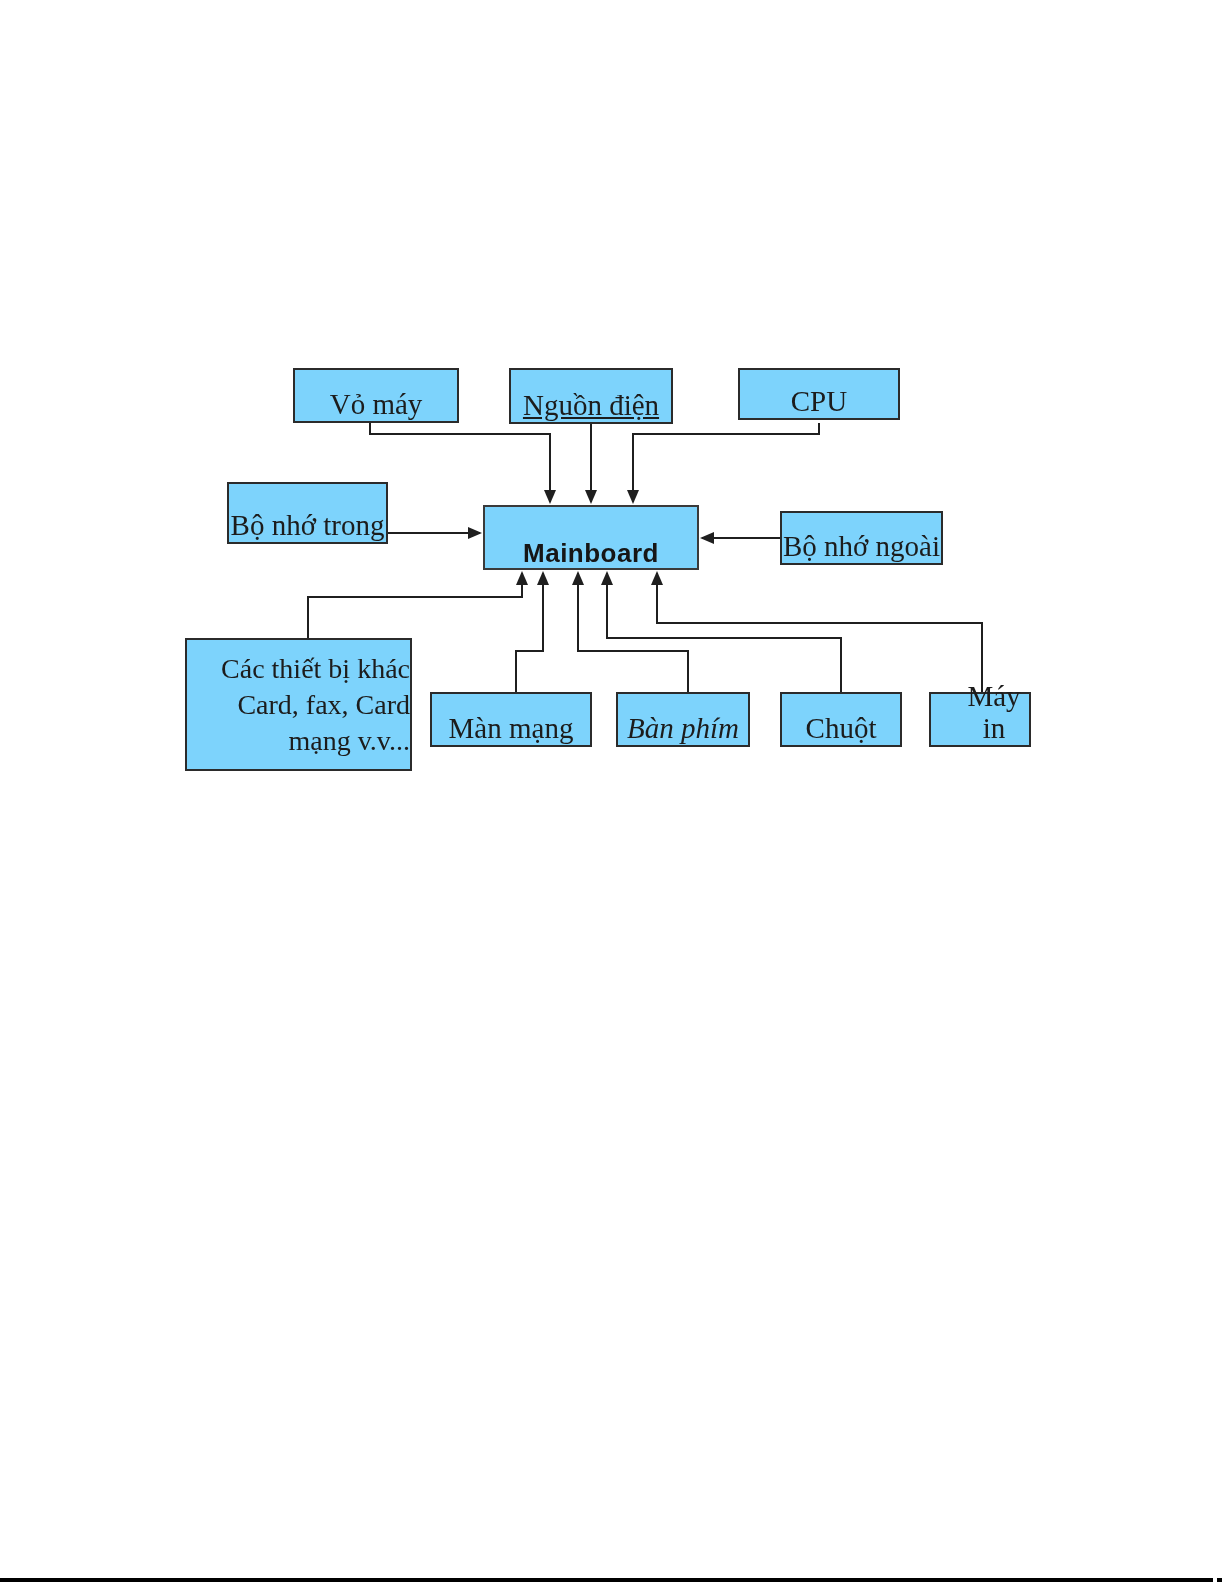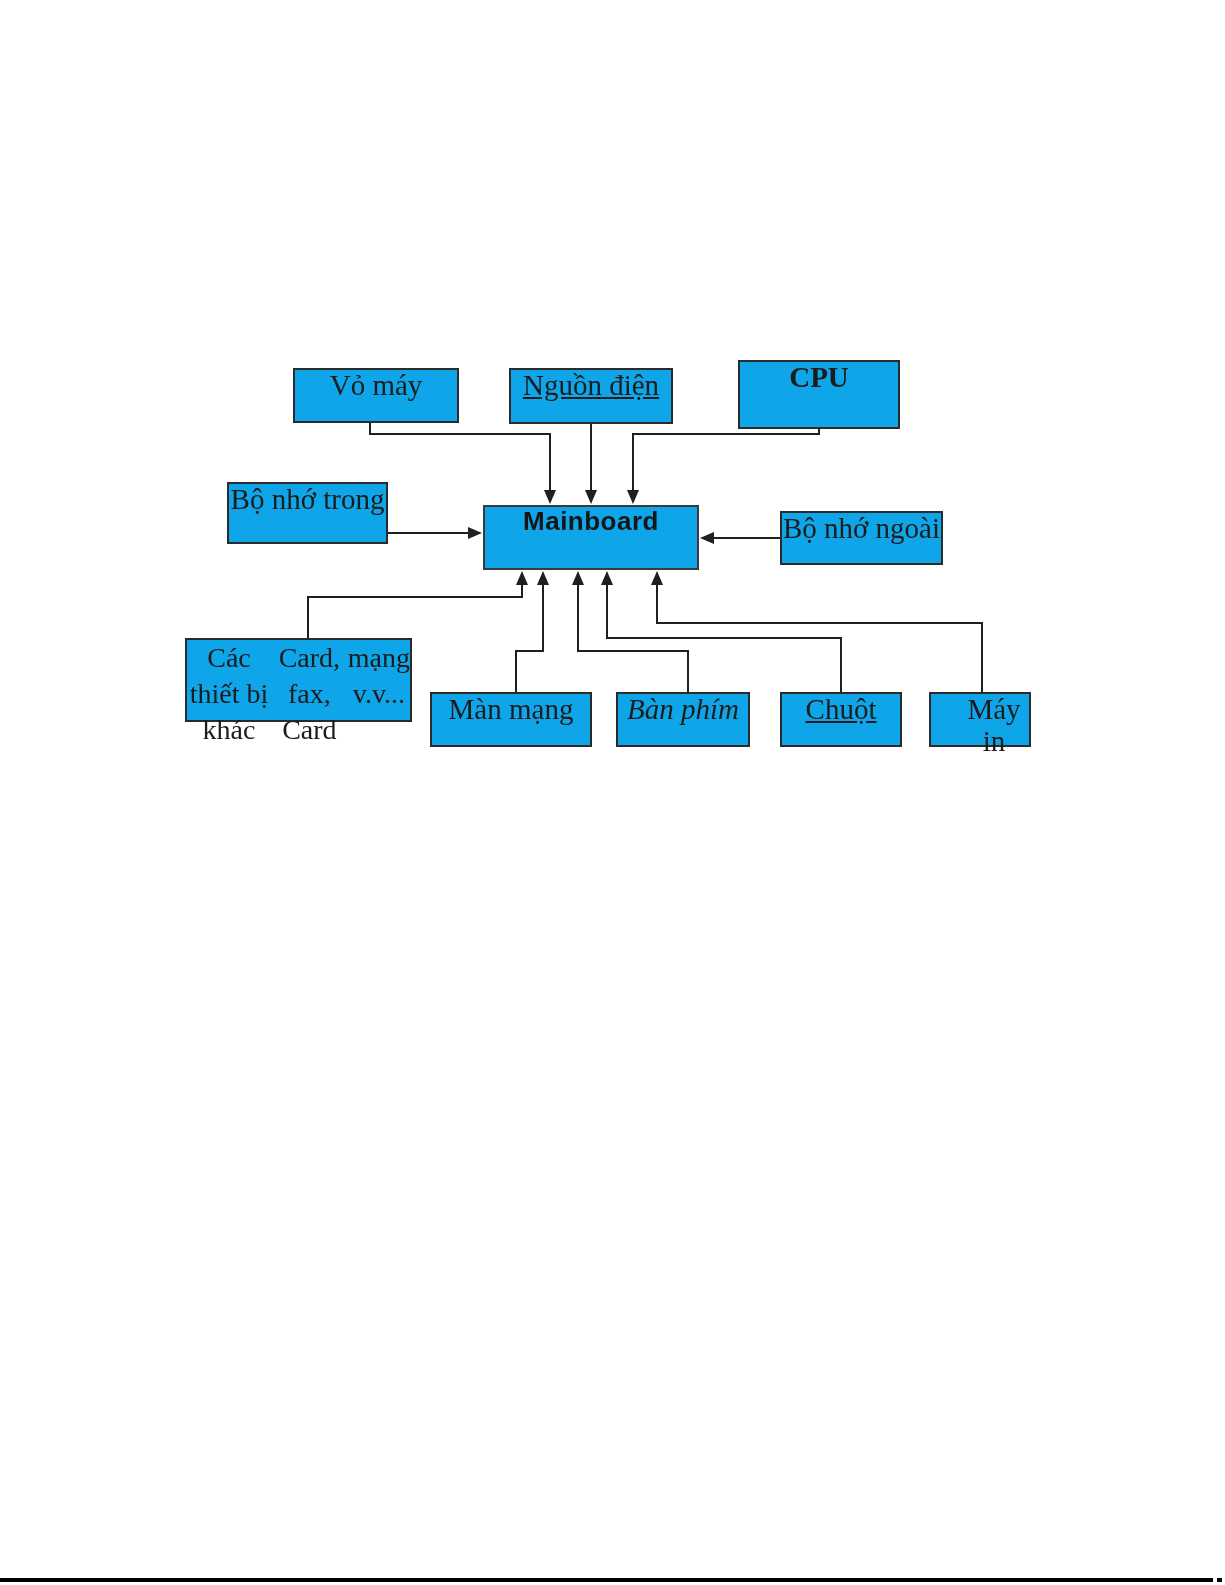--- a/index.html
+++ b/index.html
@@ -23,52 +23,53 @@
     height: 1585px;
   }
   .connectors polyline {
     fill: none;
     stroke: #1f1f1f;
     stroke-width: 2;
   }
   .dbox {
     position: absolute;
     box-sizing: border-box;
-    background: #0ea5e9;
+    background: #7dd3fc;
     border: 2px solid #2b2b2b;
     display: flex;
-    align-items: flex-start;
+    align-items: flex-end;
     justify-content: center;
     text-align: center;
     font-size: 29px;
     color: #1c1c1c;
     line-height: 1.1;
   }
   .dbox.vo-may      { left: 293px; top: 368px; width: 166px; height: 55px; }
   .dbox.nguon-dien  { left: 509px; top: 368px; width: 164px; height: 56px; text-decoration: underline; }
-  .dbox.cpu         { left: 738px; top: 360px; width: 162px; height: 69px; font-weight: bold; }
+  .dbox.cpu         { left: 738px; top: 368px; width: 162px; height: 52px; }
   .dbox.mainboard   {
     left: 483px; top: 505px; width: 216px; height: 65px;
     border-color: #3a3a3a;
     font-family: "Liberation Sans", sans-serif;
     font-weight: bold;
     font-size: 26px;
     letter-spacing: 0.5px;
     color: #161616;
   }
   .dbox.bo-nho-trong { left: 227px; top: 482px; width: 161px; height: 62px; }
   .dbox.bo-nho-ngoai { left: 780px; top: 511px; width: 163px; height: 54px; }
   .dbox.cac-thiet-bi {
-    left: 185px; top: 638px; width: 227px; height: 84px;
+    left: 185px; top: 638px; width: 227px; height: 133px;
+    flex-direction: column;
     font-size: 28px;
     line-height: 36px;
   }
   .dbox.man-hinh    { left: 430px; top: 692px; width: 162px; height: 55px; }
   .dbox.ban-phim    { left: 616px; top: 692px; width: 134px; height: 55px; font-style: italic; }
-  .dbox.chuot       { left: 780px; top: 692px; width: 122px; height: 55px; text-decoration: underline; }
+  .dbox.chuot       { left: 780px; top: 692px; width: 122px; height: 55px; }
   .dbox.may-in      { left: 929px; top: 692px; width: 102px; height: 55px; padding-left: 28px; }
 
   .footer-rule {
     position: absolute;
     left: 0;
     top: 1578px;
     width: 1213px;
     height: 4px;
     background: #000000;
   }

